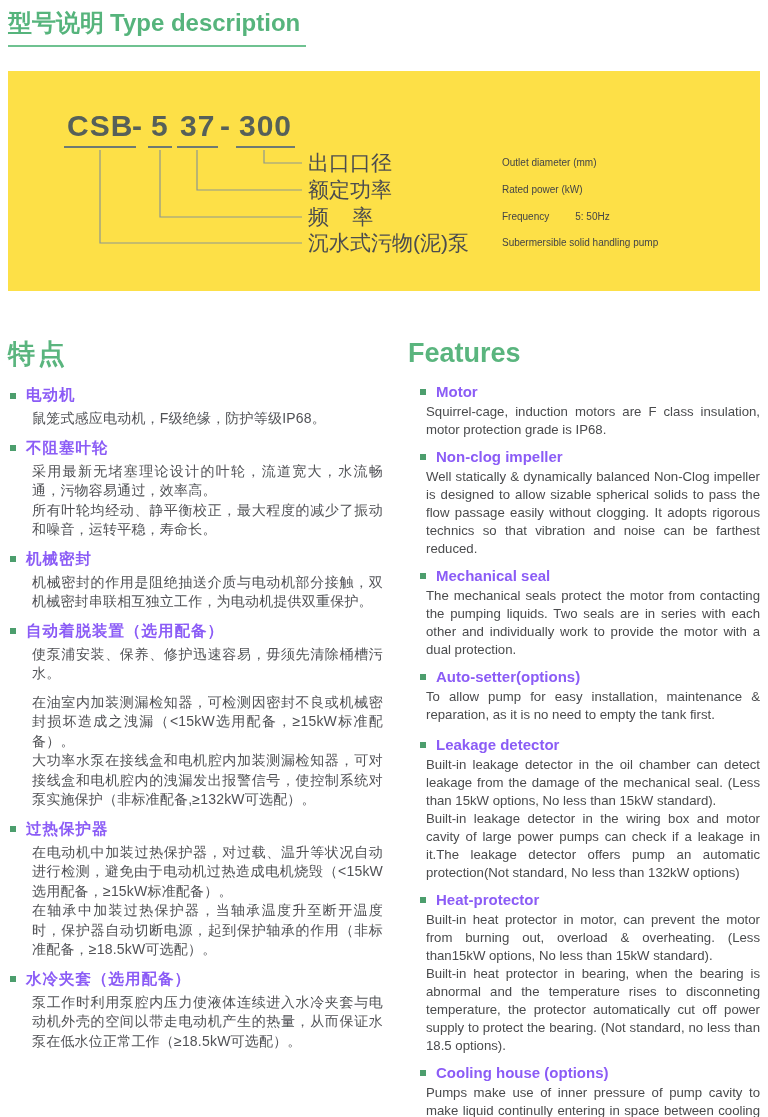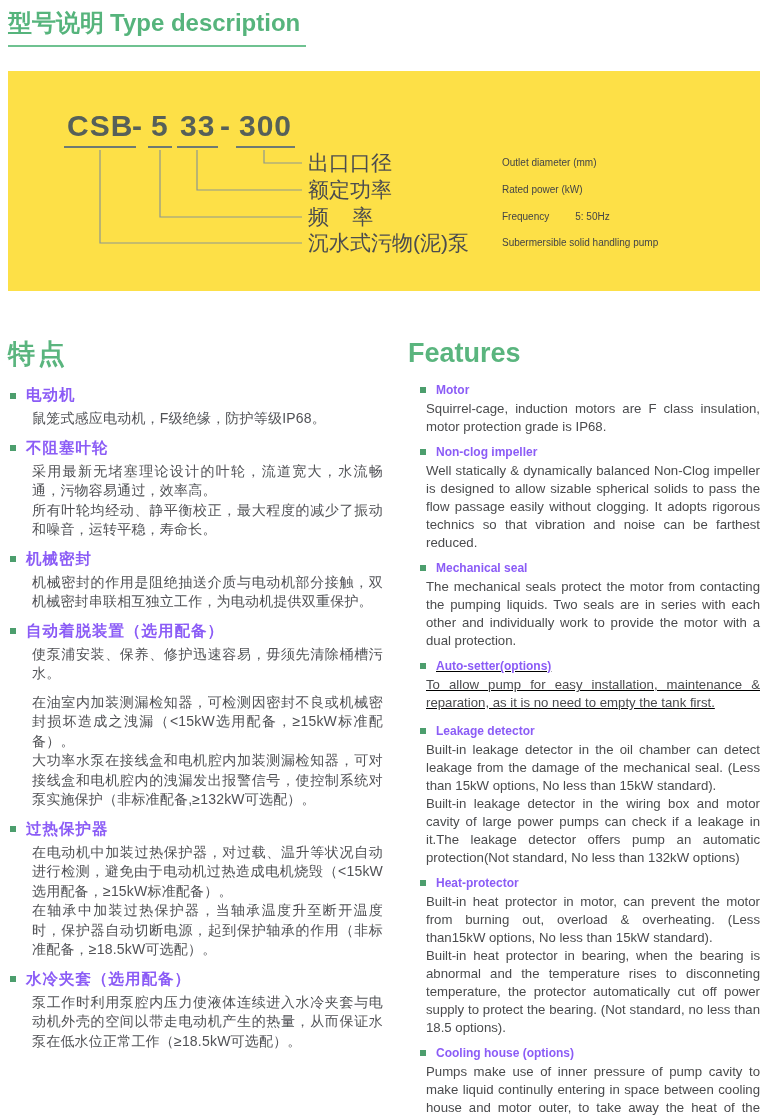--- a/index.html
+++ b/index.html
@@ -27,43 +27,43 @@
   
   .columns{display:flex;margin:44px 8px 0 8px;}
   .col-zh{width:375px;flex:none;}
   .col-en{flex:1;margin-left:25px;}
   h2{margin:0 0 12px 0;color:#5ab57e;font-weight:600;}
   .col-zh h2{font-size:27px;line-height:38px;letter-spacing:3px;}
   .col-en h2{font-size:27px;line-height:36px;}
   .sec{margin-top:9px;}
   .sec-h{display:flex;align-items:center;margin:0 0 3px 0;color:#8b5cf6;font-weight:600;}
   .col-zh .sec-h{font-size:15.5px;padding-left:2px;letter-spacing:1px;}
-  .col-en .sec-h{font-size:12px;padding-left:12px;}
+  .col-en .sec-h{font-size:15px;padding-left:12px;}
   .bullet{width:6px;height:6px;background:#4c9e6d;flex:none;margin-right:10px;}
   .sec p{margin:0;text-align:justify;}
   .col-zh .sec p{font-size:14px;line-height:19.5px;color:#515256;padding-left:24px;letter-spacing:0.2px;}
   .col-en .sec p{font-size:13.2px;line-height:18px;color:#4a4b4d;padding-left:18px;}
-  .col-en .sec.gap-xl{text-decoration:underline;}
+  .col-en .sec.gap-xl{}
   .col-en .sec.gap-lg{margin-top:12px;}
 </style>
 </head>
 <body>
 
 <div class="page">
 
   <div class="hdr">
     <h1><span class="t-zh">型号说明</span><span class="t-en">Type description</span></h1>
   </div>
 
   <div class="model-box">
 
     <span class="code-seg u" style="left:56px">CSB</span>
     <span class="code-seg" style="left:124px">-</span>
     <span class="code-seg u" style="left:140px">5</span>
-    <span class="code-seg u" style="left:169px">33</span>
+    <span class="code-seg u" style="left:169px">37</span>
     <span class="code-seg" style="left:212px">-</span>
     <span class="code-seg u" style="left:228px">300</span>
 
     <svg class="connectors" viewBox="0 0 752 220">
       <path d="M256,79 V92  H294"></path>
       <path d="M189,79 V119 H294"></path>
       <path d="M152,79 V146 H294"></path>
       <path d="M92,79  V172 H294"></path>
     </svg>
 

